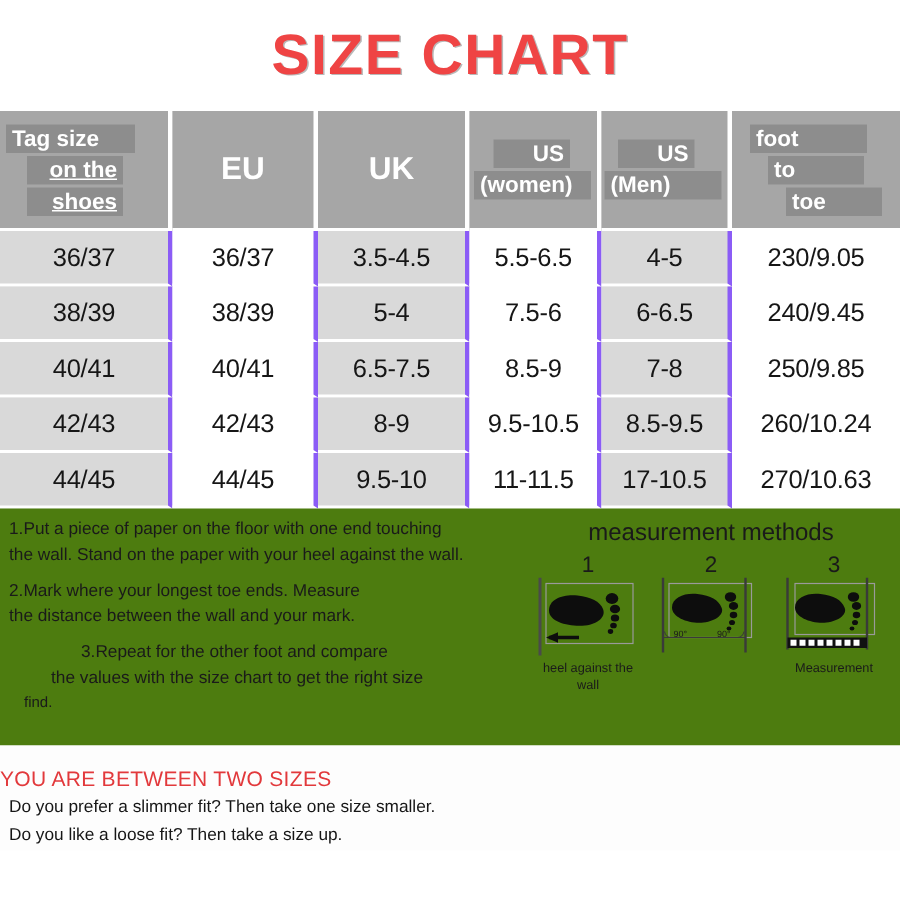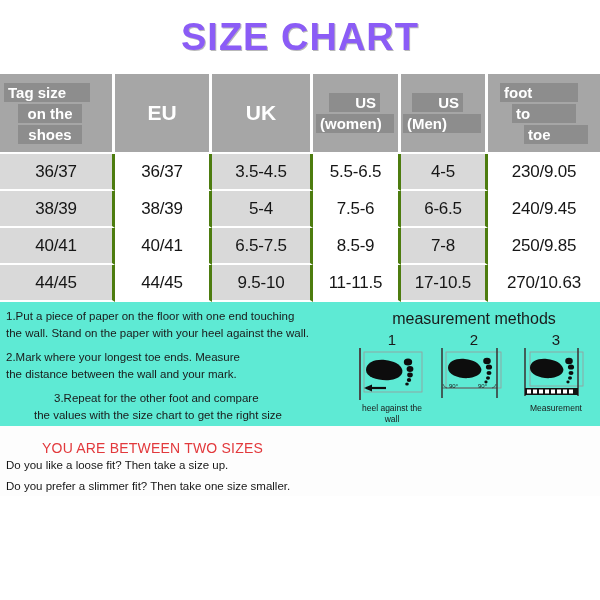--- a/index.html
+++ b/index.html
@@ -21,21 +21,21 @@
     height: 74px;
     display: flex;
     align-items: center;
     justify-content: center;
     background: #ffffff;
   }
   .title {
     font-size: 38px;
     font-weight: bold;
     letter-spacing: 1px;
-    color: #8b5cf6;
+    color: #ef4444;
     text-shadow: 1px 1px 0 #b9b9b9;
   }
 
   
   .size-table {
     width: 600px;
     border-collapse: separate;
     border-spacing: 0;
     table-layout: fixed;
   }
@@ -75,45 +75,45 @@
     background: #8d8d8d;
     color: #ffffff;
     font-size: 15px;
     font-weight: bold;
     line-height: 17px;
     padding: 1px 4px;
     white-space: nowrap;
     box-sizing: border-box;
   }
   .hl.w-wide  { min-width: 86px; text-align: left; }
-  .hl.w-mid   { min-width: 64px; text-align: center; }
+  .hl.w-mid   { min-width: 64px; text-align: right; text-decoration: underline; }
   .hl.w-us    { min-width: 26px; text-align: center; padding-left: 26px; }
   .hl.w-par   { min-width: 78px; text-align: left; }
   .hl.w-heel  { min-width: 78px; text-align: left; }
   .hl.w-to    { min-width: 64px; text-align: left; }
 
   
   .body-row { height: 37px; }
   .cell {
     font-size: 17px;
     color: #161616;
     border-bottom: 2px solid #ffffff;
-    border-right: 3px solid #4d7c0f;
+    border-right: 3px solid #8b5cf6;
     letter-spacing: -0.2px;
   }
   .cell:last-child { border-right: none; }
   .cell.shade { background: #d9d9d9; }
   .cell.plain { background: #ffffff; }
 
   
   .mid-band {
     position: relative;
     width: 600px;
-    height: 124px;
-    background: #5eead4;
+    height: 158px;
+    background: #4d7c0f;
     box-sizing: border-box;
   }
   .instructions {
     position: absolute;
     left: 6px;
     top: 6px;
     width: 330px;
     font-size: 11.5px;
     color: #1a1a1a;
     line-height: 16.5px;
@@ -159,21 +159,20 @@
   
   .footer {
     position: relative;
     width: 600px;
     padding: 14px 0 0 0;
     background: #fdfdfd;
   }
   .between {
     color: #e2393c;
     font-size: 14px;
-    padding-left: 42px;
     letter-spacing: 0.2px;
   }
   .fit-line {
     font-size: 11.5px;
     color: #161616;
     padding-left: 6px;
     line-height: 19px;
     margin-top: 2px;
   }
   .fit-line.second { margin-top: 0; }
@@ -243,20 +242,28 @@
       <td class="cell shade">6-6.5</td>
       <td class="cell plain">240/9.45</td>
     </tr>
     <tr class="body-row">
       <td class="cell shade">40/41</td>
       <td class="cell plain">40/41</td>
       <td class="cell shade">6.5-7.5</td>
       <td class="cell plain">8.5-9</td>
       <td class="cell shade">7-8</td>
       <td class="cell plain">250/9.85</td>
+    </tr>
+    <tr class="body-row">
+      <td class="cell shade">42/43</td>
+      <td class="cell plain">42/43</td>
+      <td class="cell shade">8-9</td>
+      <td class="cell plain">9.5-10.5</td>
+      <td class="cell shade">8.5-9.5</td>
+      <td class="cell plain">260/10.24</td>
     </tr>
     <tr class="body-row">
       <td class="cell shade">44/45</td>
       <td class="cell plain">44/45</td>
       <td class="cell shade">9.5-10</td>
       <td class="cell plain">11-11.5</td>
       <td class="cell shade">17-10.5</td>
       <td class="cell plain">270/10.63</td>
     </tr>
   </tbody>
@@ -354,15 +361,15 @@
           <span class="cap2"></span>
         </div>
       </div>
 
     </div>
   </div>
 </div>
 
 <div class="footer">
   <div class="between">YOU ARE BETWEEN TWO SIZES</div>
+  <div class="fit-line">Do you prefer a slimmer fit? Then take one size smaller.</div>
   <div class="fit-line second">Do you like a loose fit? Then take a size up.</div>
-  <div class="fit-line">Do you prefer a slimmer fit? Then take one size smaller.</div>
 </div>
 
 </body></html>

